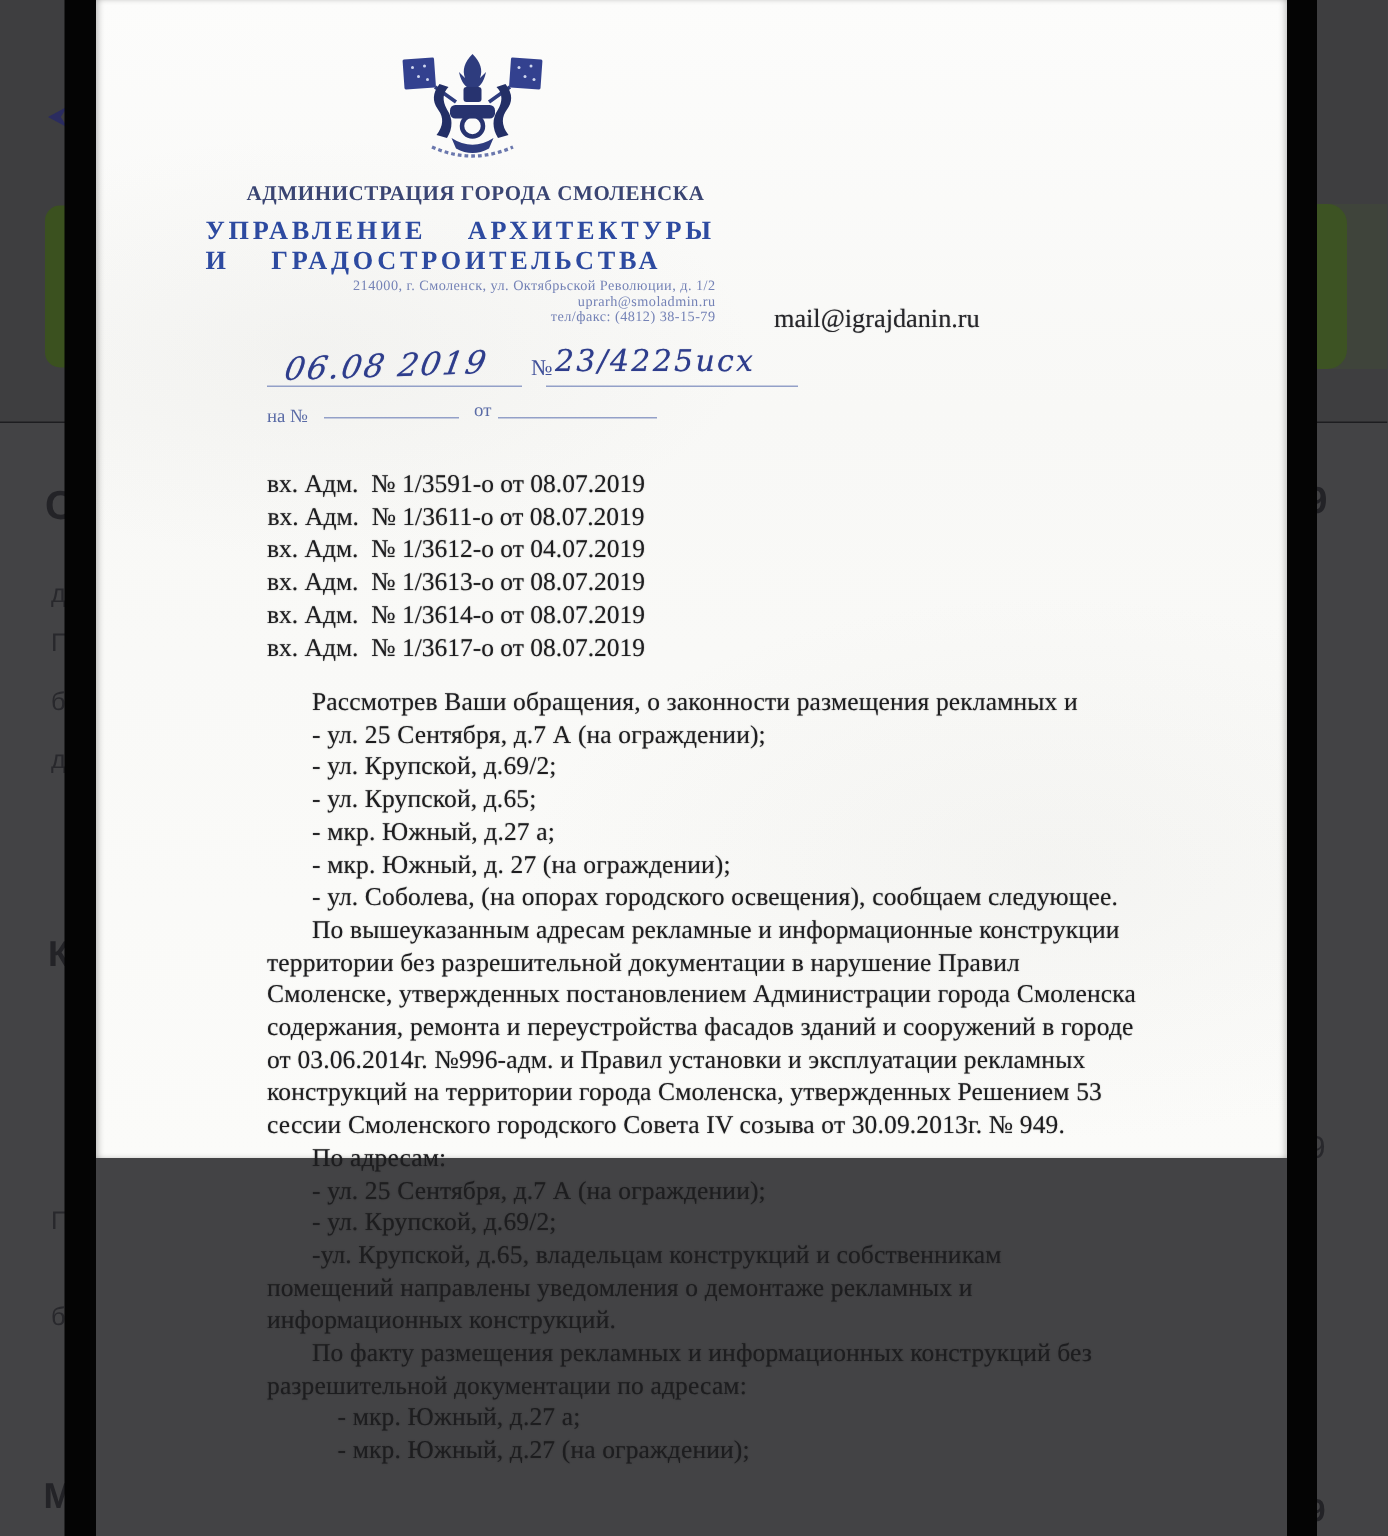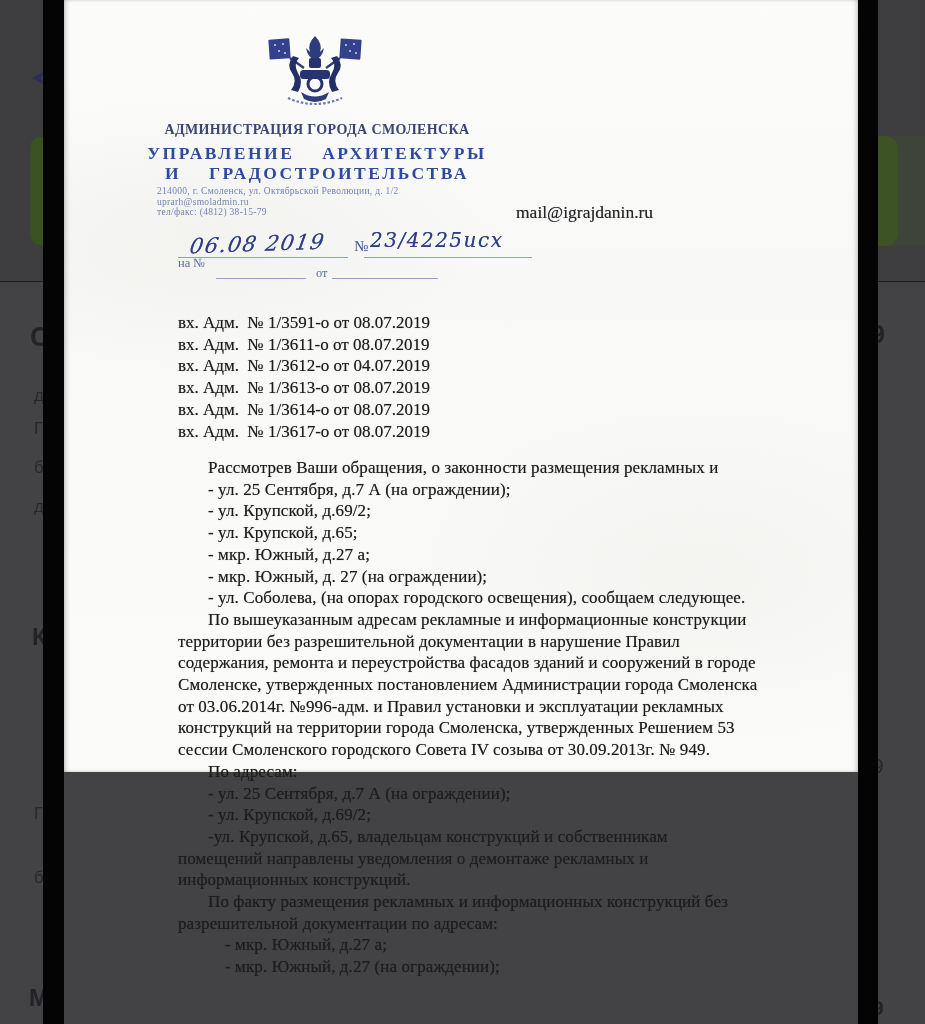--- a/index.html
+++ b/index.html
@@ -30,44 +30,44 @@
       linear-gradient(180deg,#fcfcfb 0%,#f8f8f6 35%,#fbfbf9 100%);
     box-shadow:inset 3px 0 5px -2px rgba(0,0,0,.3), inset -3px 0 5px -2px rgba(0,0,0,.25);
     filter:blur(.2px);
   }
   .page *{position:absolute;}
   
   .emblem{left:196px;top:34px;filter:blur(.5px);}
   .org-name{left:93px;top:122px;width:320px;text-align:center;
     font-family:"Liberation Serif",serif;font-weight:bold;font-size:14px;
     color:#3a4573;letter-spacing:.4px;white-space:pre;}
-  .dept{left:73px;top:144px;width:360px;text-align:center;
+  .dept{left:73px;top:144px;width:360px;text-align:left;
     font-family:"Liberation Serif",serif;font-weight:bold;font-size:17.5px;line-height:19.5px;
     color:#2d4aa0;letter-spacing:2.5px;word-spacing:7px;white-space:pre;}
-  .lh-small{left:93px;top:186px;width:320px;text-align:left;
+  .lh-small{left:93px;top:186px;width:320px;text-align:right;
     font-family:"Liberation Serif",serif;font-size:9.5px;line-height:10.5px;
     color:#7482b6;letter-spacing:.3px;white-space:pre;}
   
   .hand{font-family:"DejaVu Serif",serif;font-style:italic;color:#2e3d8c;
     letter-spacing:1.5px;white-space:pre;text-shadow:0 0 .5px rgba(46,61,140,.7);}
   .hw-date{left:126px;top:232px;font-size:21px;transform:rotate(-2deg) skewX(-12deg);}
   .hw-num{left:306px;top:228px;font-size:20px;transform:rotate(-3deeg) skewX(-14deg);}
   .no-sign{left:290px;top:238px;font-family:"Liberation Serif",serif;font-size:15px;color:#41519a;}
   .u1{left:114px;top:256px;width:170px;height:1px;border-bottom:1.5px solid #93a0c8;}
   .u2{left:300px;top:256px;width:168px;height:1px;border-bottom:1.5px solid #93a0c8;}
   .ref-label{font-family:"Liberation Serif",serif;font-size:12.5px;color:#5a6ba6;white-space:pre;}
-  .ref-na{left:114px;top:256px;text-align:right;}
+  .ref-na{left:114px;top:270px;text-align:right;}
   .ref-ot{left:252px;top:266px;}
   .u3{left:152px;top:277px;width:90px;height:1px;border-bottom:1.5px solid #93a0c8;}
   .u4{left:268px;top:277px;width:106px;height:1px;border-bottom:1.5px solid #93a0c8;}
   .recipient{left:452px;top:202px;font-family:"Liberation Serif",serif;font-size:17.5px;color:#26262a;
     text-shadow:0 0 .7px rgba(30,30,30,.5);white-space:pre;}
   
   .incoming{left:114px;top:312px;font-family:"Liberation Serif",serif;font-size:17px;
-    line-height:21.7px;color:#1d1d1f;text-shadow:0 0 .8px rgba(25,25,25,.55);}
+    line-height:21.7px;color:#1d1d1f;text-shadow:0 0 .8px rgba(25,25,25,.55);text-align:center;}
   .incoming div{position:static;white-space:pre;}
   .body-text{left:114px;top:457px;width:660px;font-family:"Liberation Serif",serif;font-size:17px;
     line-height:21.7px;color:#1d1d1f;letter-spacing:.1px;text-shadow:0 0 .8px rgba(25,25,25,.55);}
   .body-text div{position:static;white-space:pre;}
   .body-text div.first{padding-left:30px;}
   .body-text div.item{padding-left:30px;}
   .body-text div.item2{padding-left:47px;}
   .body-text div.cont{padding-left:0;}
 </style>
 </head>
@@ -164,22 +164,22 @@
 
   <div class="first">Рассмотрев Ваши обращения, о законности размещения рекламных и</div>
       <div class="item">- ул. 25 Сентября, д.7 А (на ограждении);</div>
       <div class="item">- ул. Крупской, д.69/2;</div>
       <div class="item">- ул. Крупской, д.65;</div>
       <div class="item">- мкр. Южный, д.27 а;</div>
       <div class="item">- мкр. Южный, д. 27 (на ограждении);</div>
       <div class="item">- ул. Соболева, (на опорах городского освещения), сообщаем следующее.</div>
       <div class="first">По вышеуказанным адресам рекламные и информационные конструкции</div>
       <div class="cont">территории без разрешительной документации в нарушение Правил</div>
+      <div class="cont">Смоленске, утвержденных постановлением Администрации города Смоленска</div>
       <div class="cont">содержания, ремонта и переустройства фасадов зданий и сооружений в городе</div>
-      <div class="cont">Смоленске, утвержденных постановлением Администрации города Смоленска</div>
       <div class="cont">от 03.06.2014г. №996-адм. и Правил установки и эксплуатации рекламных</div>
       <div class="cont">конструкций на территории города Смоленска, утвержденных Решением 53</div>
       <div class="cont">сессии Смоленского городского Совета IV созыва от 30.09.2013г. № 949.</div>
       <div class="first">По адресам:</div>
       <div class="item">- ул. 25 Сентября, д.7 А (на ограждении);</div>
       <div class="item">- ул. Крупской, д.69/2;</div>
       <div class="first">-ул. Крупской, д.65, владельцам конструкций и собственникам</div>
       <div class="cont">помещений направлены уведомления о демонтаже рекламных и</div>
       <div class="cont">информационных конструкций.</div>
       <div class="first">По факту размещения рекламных и информационных конструкций без</div>

